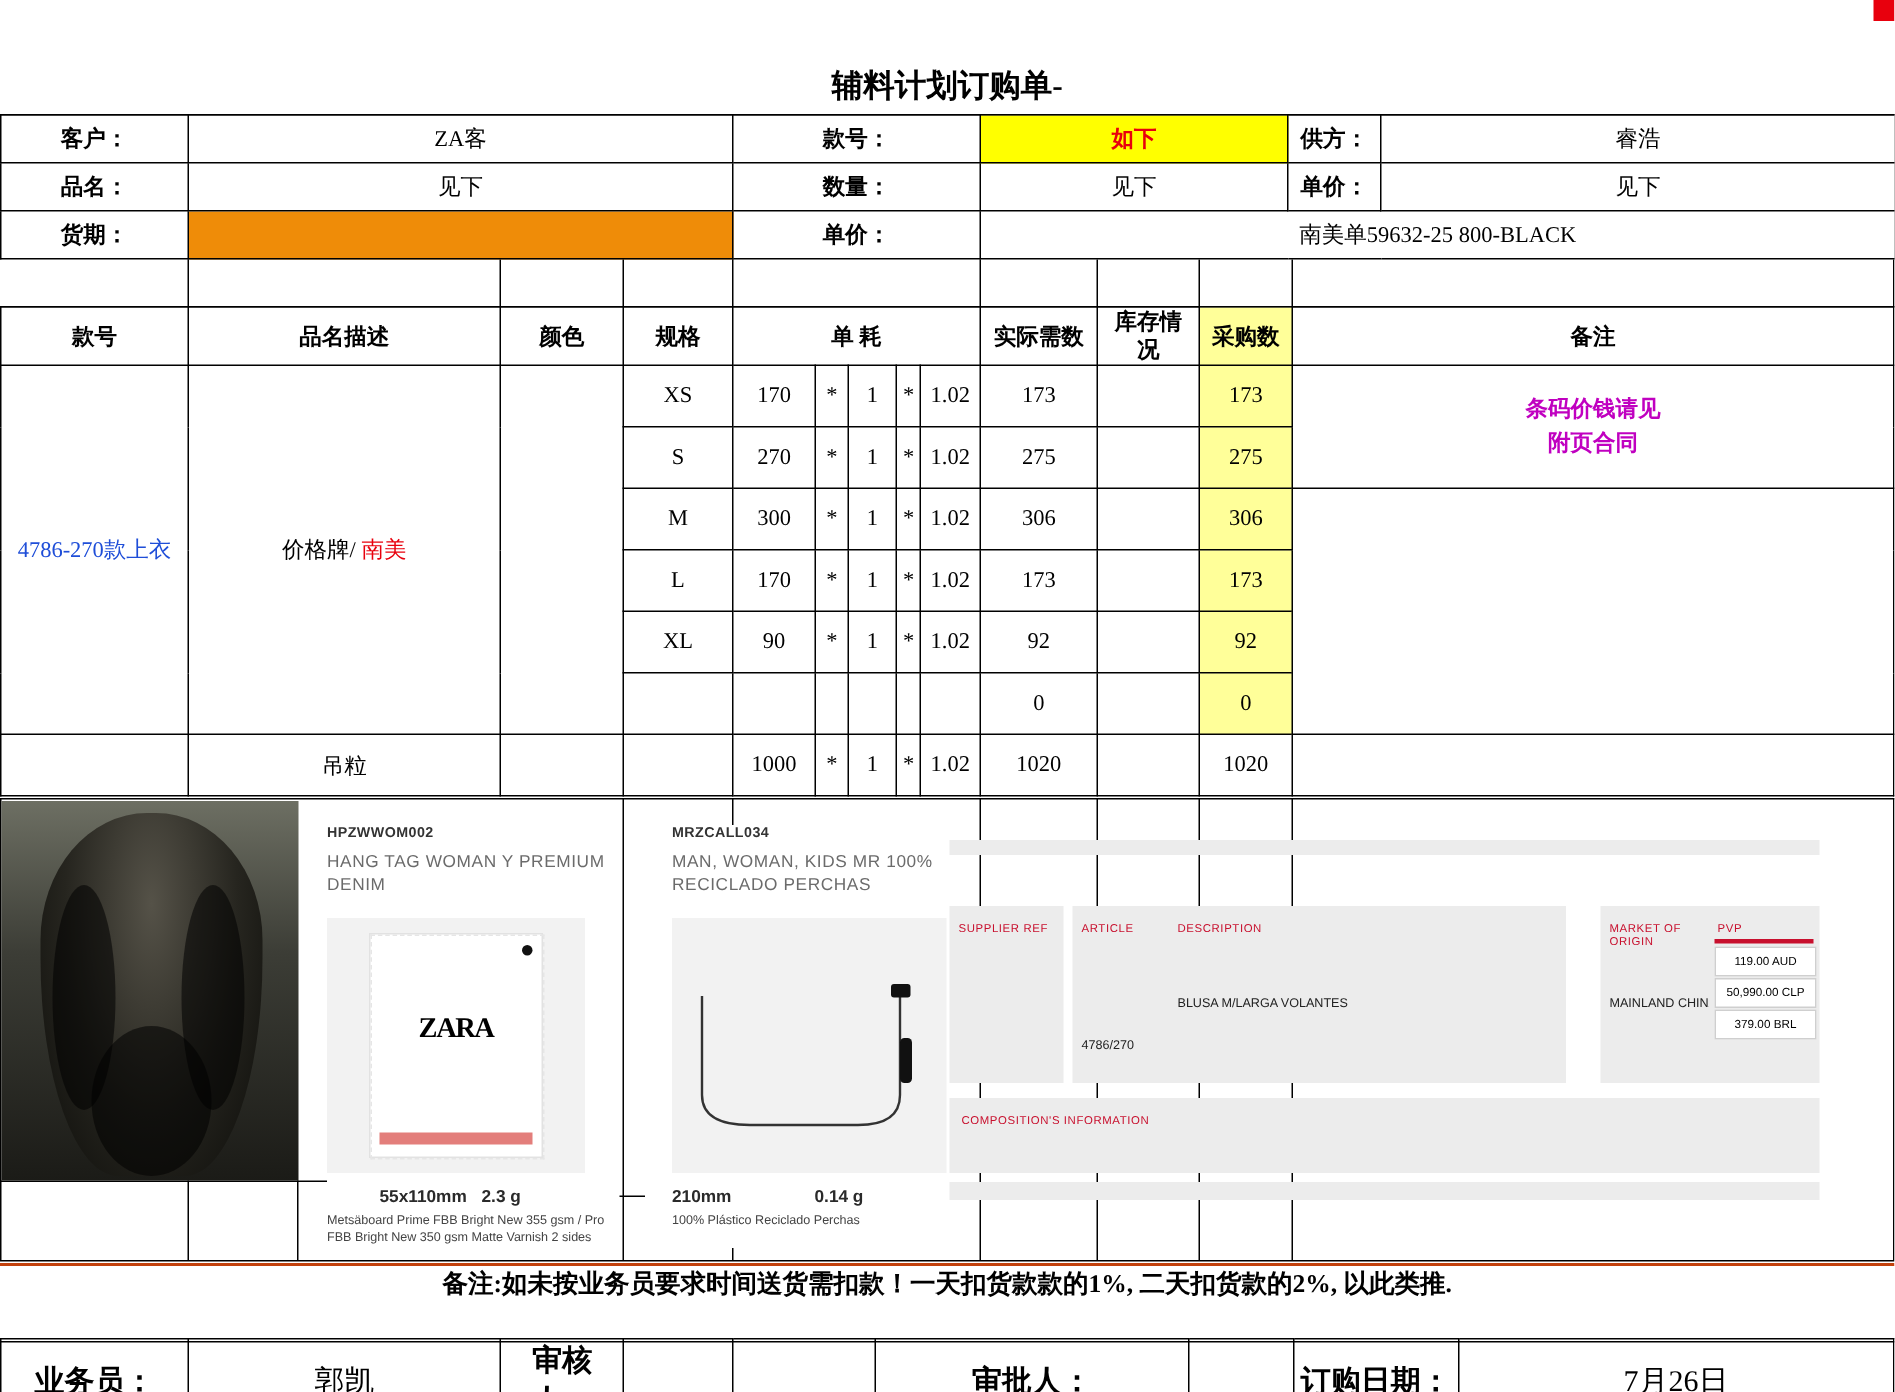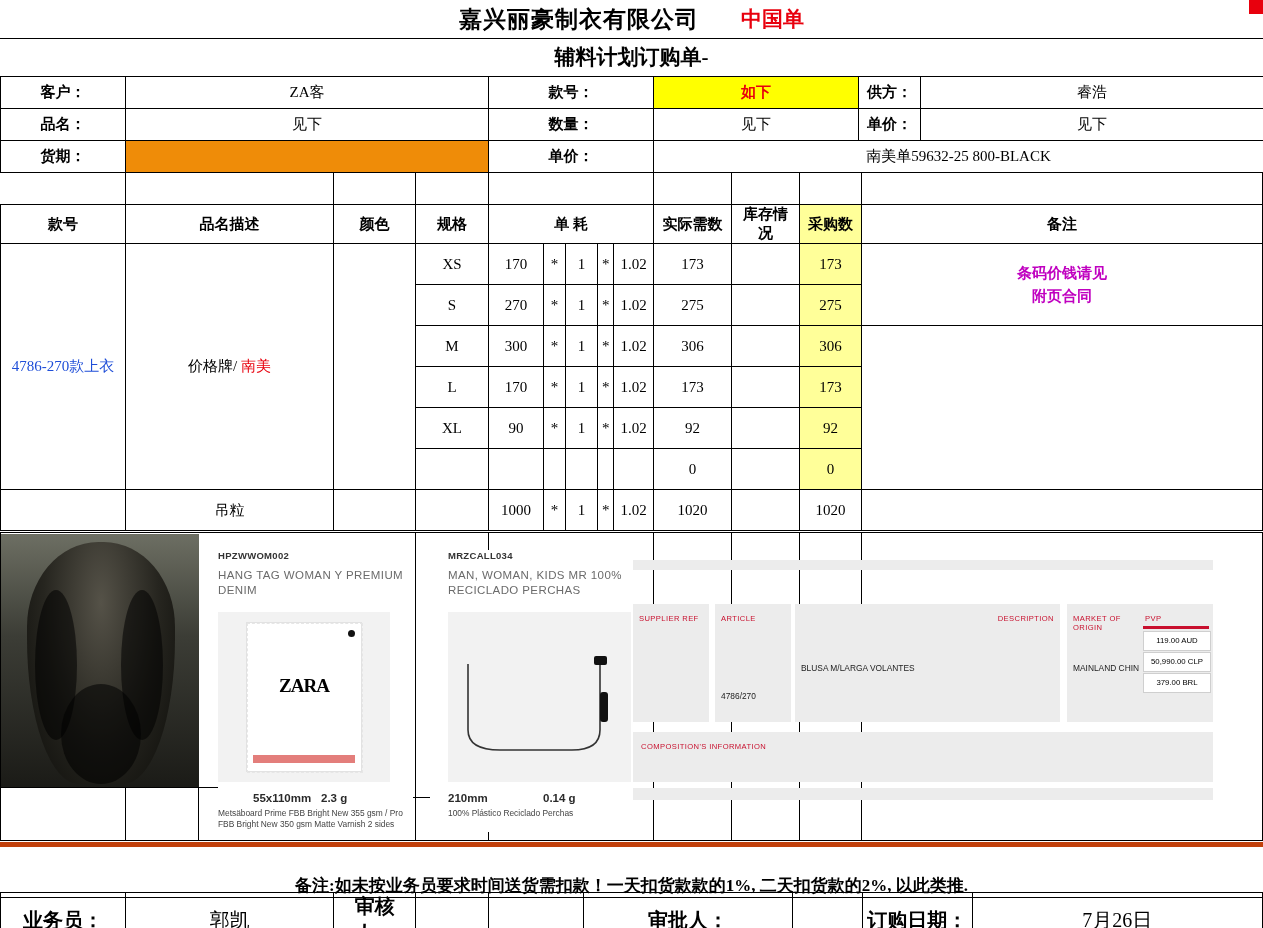--- a/index.html
+++ b/index.html
@@ -55,37 +55,33 @@
   .zaracard{position:absolute;background:#fff;border:1px solid #e2e2e2;}
   .zaralogo{font-family:"Liberation Serif",serif;font-size:19px;font-weight:bold;letter-spacing:-1px;}
 
   .infotable{position:absolute;}
   .it-head{font-family:"Liberation Sans",sans-serif;font-size:7.6px;color:#c8102e;letter-spacing:.4px;line-height:1.25;}
   .it-val{font-family:"Liberation Sans",sans-serif;font-size:8.4px;color:#222;}
   .grayblk{background:#ececec;}
   .pvpbox{border:1px solid #cfcfcf;background:#fff;font-family:"Liberation Sans",sans-serif;font-size:7.8px;text-align:center;}
 
   
-  .remark{position:absolute;left:0;top:842px;width:1263px;height:50px;border-top:5px solid #c2410c;border-bottom:1px solid #000;display:flex;align-items:flex-end;justify-content:center;}
+  .remark{position:absolute;left:0;top:842px;width:1263px;height:50px;border-top:2px solid #c2410c;border-bottom:1px solid #000;display:flex;align-items:flex-start;justify-content:center;}
   .remark span{font-family:"Liberation Serif","DejaVu Serif",serif;font-weight:bold;font-size:17px;}
   .foot{position:absolute;left:0;top:892px;width:1263px;}
   .foot td{height:35px;font-size:20px;font-family:"Liberation Serif","DejaVu Serif",serif;}
   .corner{position:absolute;right:0;top:0;width:14px;height:14px;background:#e8000d;}
 </style>
 </head>
 <body>
 
 <div class="sheet">
 
   <div class="corner"></div>
 
-  <div class="title-row">
-    <span class="title-main">嘉兴丽豪制衣有限公司</span>
-    <span class="title-cn">中国单</span>
-  </div>
   <div class="subtitle-row">
     <span class="title-sub">辅料计划订购单-</span>
   </div>
 
   <table class="info">
     <colgroup>
       <col style="width:125px">
         <col style="width:363px">
         <col style="width:165px">
       <col style="width:205px">
@@ -319,21 +315,21 @@
     <div class="infotable" style="left:633px;top:28px;width:580px;height:250px;">
       <div style="position:absolute;left:0;top:0;width:580px;height:10px;background:#ececec;"></div>
 
       <div class="grayblk" style="position:absolute;left:0;top:44px;width:76px;height:118px;">
         <div class="it-head" style="padding:10px 6px;">SUPPLIER REF</div>
       </div>
       <div class="grayblk" style="position:absolute;left:82px;top:44px;width:76px;height:118px;">
         <div class="it-head" style="padding:10px 6px;">ARTICLE</div>
         <div class="it-val" style="position:absolute;left:6px;top:59px;margin-top:28px;">4786/270</div>
       </div>
-      <div class="grayblk" style="position:absolute;left:162px;top:44px;width:265px;height:118px;text-align:right;">
+      <div class="grayblk" style="position:absolute;left:146px;top:44px;width:265px;height:118px;">
         <div class="it-head" style="padding:10px 6px;">DESCRIPTION</div>
         <div class="it-val" style="position:absolute;left:6px;top:59px;">BLUSA M/LARGA VOLANTES</div>
       </div>
       <div class="grayblk" style="position:absolute;left:434px;top:44px;width:80px;height:118px;">
         <div class="it-head" style="padding:10px 6px;">MARKET OF ORIGIN</div>
         <div class="it-val" style="position:absolute;left:6px;top:59px;">MAINLAND CHINA</div>
       </div>
       <div class="grayblk" style="position:absolute;left:506px;top:44px;width:74px;height:118px;">
         <div class="it-head" style="padding:10px 6px;">PVP</div>
         <div style="position:absolute;left:4px;top:22px;width:66px;height:3px;background:#c8102e;"></div>

